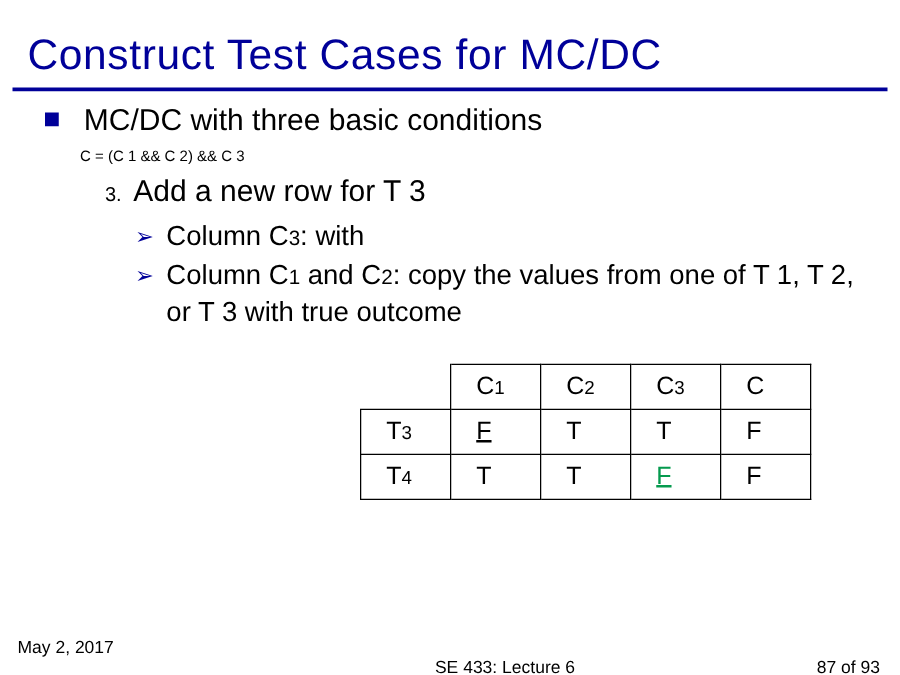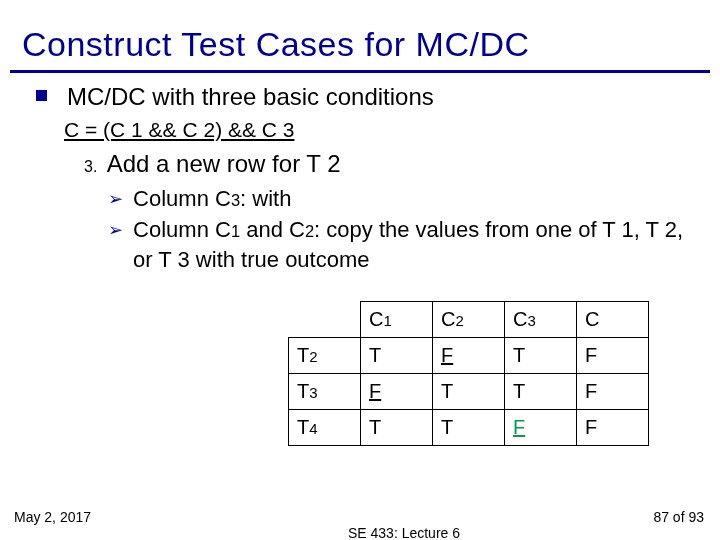--- a/index.html
+++ b/index.html
@@ -43,23 +43,22 @@
     height: 11px;
     background: #000099;
     margin: 7px 20px 0 8px;
     flex-shrink: 0;
   }
   .bullet-text {
     font-size: 24px;
     line-height: 1.2;
   }
   .expr {
-    font-size: 21px;
+    font-size: 12px;
     margin: 4px 0 8px 36px;
-    text-decoration: underline;
   }
   .numbered {
     font-size: 24px;
     margin: 6px 0 4px 56px;
   }
   .numbered .num {
     font-size: 16px;
     vertical-align: baseline;
     margin-right: 4px;
   }
@@ -86,21 +85,21 @@
   }
   table.truth {
     border-collapse: collapse;
   }
   table.truth td, table.truth th {
     border: 1.5px solid #000;
     width: 72px;
     height: 36px;
     font-size: 20px;
     text-align: left;
-    padding-left: 8px;
+    padding-left: 20px;
     box-sizing: border-box;
     font-weight: normal;
   }
   table.truth th {
     font-weight: normal;
   }
   .corner {
     border: 1.5px solid #000;
     border-top: none !important;
     border-left: none !important;
@@ -129,21 +128,21 @@
   .footer-center {
     position: absolute;
     width: 100%;
     text-align: center;
     bottom: 0;
     padding-left: 44px;
   }
   .footer-right {
     position: absolute;
     right: 16px;
-    bottom: 16px;
+    bottom: 0;
   }
 </style>
 </head>
 <body>
 
 <div class="slide">
 
   <div class="title">Construct Test Cases for MC/DC</div>
   <div class="title-rule"></div>
 
@@ -151,21 +150,21 @@
 
     <div class="bullet-row">
       <div class="sq-bullet"></div>
       <div class="bullet-text">MC/DC with three basic conditions</div>
     </div>
 
     <div class="expr">C = (C 1 &amp;&amp; C 2) &amp;&amp; C 3</div>
 
     <div class="numbered">
       <span class="num">3.</span>
-      <span>Add a new row for T 2</span>
+      <span>Add a new row for T 3</span>
     </div>
 
     <div class="arrow-list">
       <div class="arrow-item">
         <span class="arrow-glyph">➢</span>
         <span>
           <span>Column C</span><span class="c-sub">3</span><span>: with</span>
         </span>
       </div>
       <div class="arrow-item">
@@ -181,27 +180,20 @@
         <tbody>
             <tr>
           <td class="corner"></td>
           <th><span>C</span><span class="c-sub">1</span></th>
           <th><span>C</span><span class="c-sub">2</span></th>
           <th><span>C</span><span class="c-sub">3</span></th>
           <th>C</th>
         </tr>
 
         <tr>
-          <th><span>T</span><span class="c-sub">2</span></th>
-          <td><span>T</span></td>
-          <td><span class="ul-black">F</span></td>
-          <td><span>T</span></td>
-          <td><span>F</span></td>
-        </tr>
-        <tr>
           <th><span>T</span><span class="c-sub">3</span></th>
           <td><span class="ul-black">F</span></td>
           <td><span>T</span></td>
           <td><span>T</span></td>
           <td><span>F</span></td>
         </tr>
         <tr>
           <th><span>T</span><span class="c-sub">4</span></th>
           <td><span>T</span></td>
           <td><span>T</span></td>

